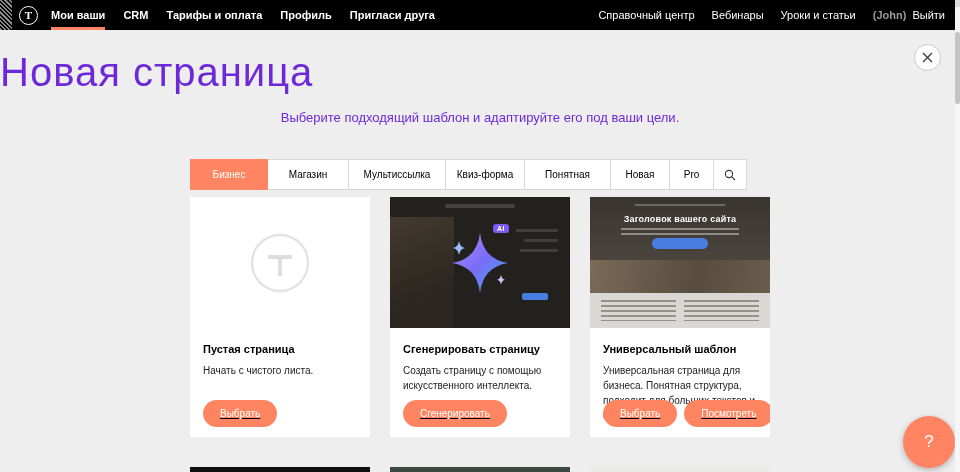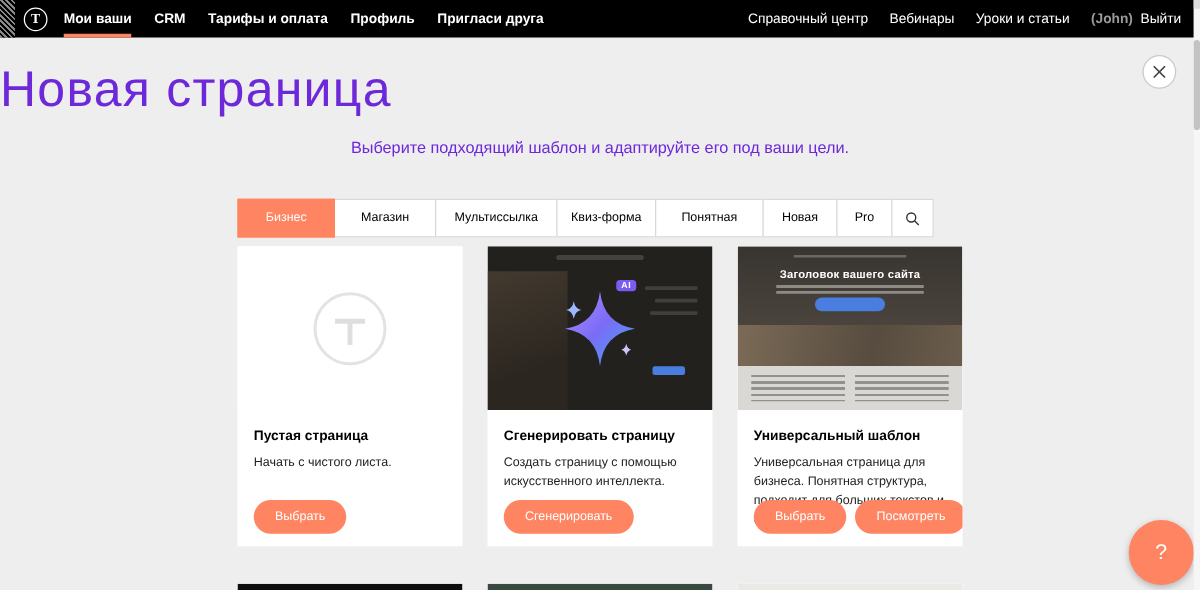--- a/index.html
+++ b/index.html
@@ -52,21 +52,21 @@
   .tab.t5{width:87px}.tab.t6{width:60px}.tab.t7{width:45px}.tab.t8{width:34px}
 
   
   .grid{position:absolute;top:197px;left:190px;width:580px;display:grid;
         grid-template-columns:180px 180px 180px;column-gap:20px;row-gap:30px;}
   .card{width:180px;height:240px;background:#fff;position:relative;overflow:hidden;cursor:pointer;}
   .card-img{height:131px;position:relative;overflow:hidden;}
   .card-body{padding:15px 13px 0 13px;}
   .card-title{font-size:11px;font-weight:700;color:#000;}
   .card-desc{font-size:10px;color:#222;line-height:1.5;margin-top:8px;}
-  .btn-row{position:absolute;left:13px;bottom:10px;display:flex;gap:7px;}
+  .btn-row{position:absolute;left:13px;bottom:10px;display:flex;gap:7px;text-decoration:underline;}
   .btn{background:var(--accent);color:#fff;border:none;border-radius:15px;height:27px;
        padding:0 17px;font-size:10px;font-family:"Liberation Sans",sans-serif;cursor:pointer;white-space:nowrap;}
 
   
   .blank-img{background:#fff;display:flex;align-items:center;justify-content:center;}
 
   
   .ai-img{background:#23211e;}
   .ai-topbar{position:absolute;top:7px;left:55px;width:70px;height:4px;background:#44423e;border-radius:2px;}
   .ai-photo{position:absolute;top:20px;left:0;width:64px;height:111px;

